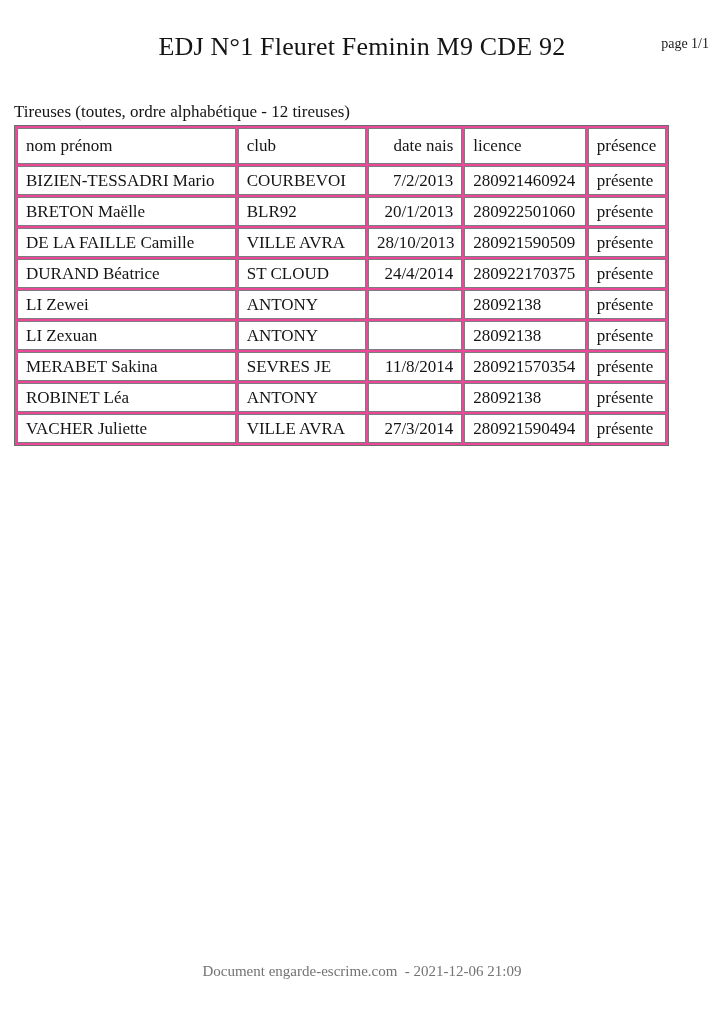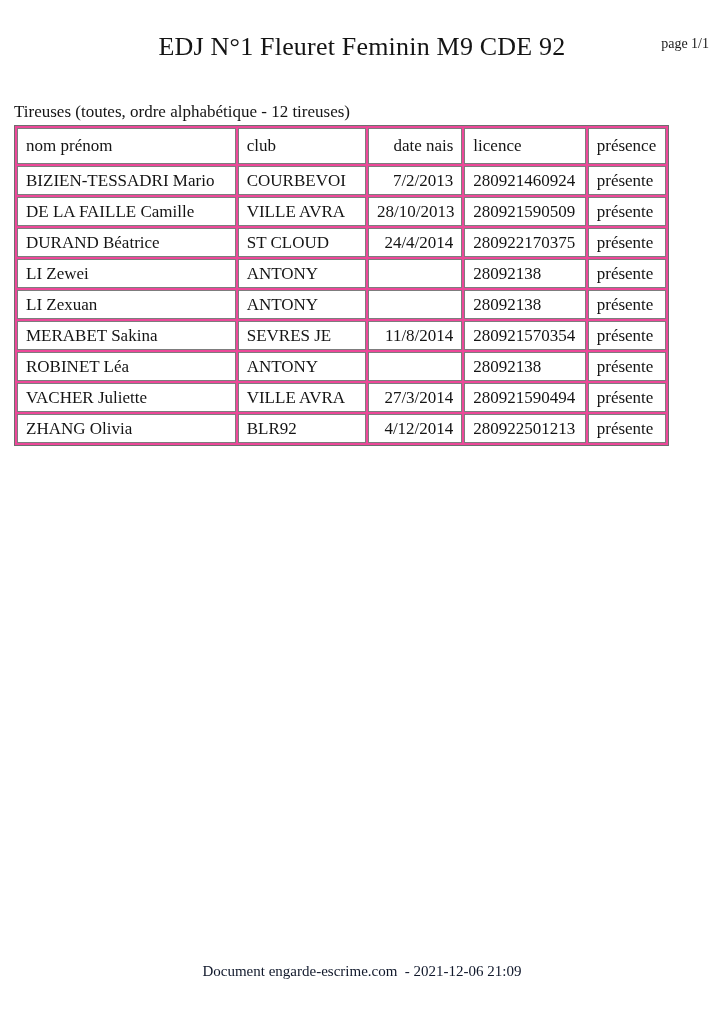--- a/index.html
+++ b/index.html
@@ -68,21 +68,21 @@
     line-height: 20px;
   }
   table.roster th.right, table.roster td.right { text-align: right; }
 
   .footer {
     position: absolute;
     top: 962px; left: 0; width: 724px;
     text-align: center;
     font-size: 15px;
     line-height: 18px;
-    color: #0f172a;
+    color: #737373;
     white-space: pre;
   }
 </style>
 </head>
 <body>
 
 <div class="page">
 
   <div class="doc-title">EDJ N°1 Fleuret Feminin M9 CDE 92</div>
 
@@ -106,20 +106,27 @@
         <th>licence</th>
         <th>présence</th>
       </tr>
     </thead>
     <tbody>
         <tr>
           <td>BIZIEN-TESSADRI Mario</td>
           <td>COURBEVOI</td>
           <td class="right">7/2/2013</td>
           <td>280921460924</td>
+          <td>présente</td>
+        </tr>
+        <tr>
+          <td>BRETON Maëlle</td>
+          <td>BLR92</td>
+          <td class="right">20/1/2013</td>
+          <td>280922501060</td>
           <td>présente</td>
         </tr>
         <tr>
           <td>DE LA FAILLE Camille</td>
           <td>VILLE AVRA</td>
           <td class="right">28/10/2013</td>
           <td>280921590509</td>
           <td>présente</td>
         </tr>
         <tr>
@@ -157,25 +164,18 @@
           <td>28092138</td>
           <td>présente</td>
         </tr>
         <tr>
           <td>VACHER Juliette</td>
           <td>VILLE AVRA</td>
           <td class="right">27/3/2014</td>
           <td>280921590494</td>
           <td>présente</td>
         </tr>
-        <tr>
-          <td>ZHANG Olivia</td>
-          <td>BLR92</td>
-          <td class="right">4/12/2014</td>
-          <td>280922501213</td>
-          <td>présente</td>
-        </tr>
       </tbody>
   </table>
 
   <div class="footer">Document engarde-escrime.com  - 2021-12-06 21:09</div>
 
 </div>
 
 </body></html>

